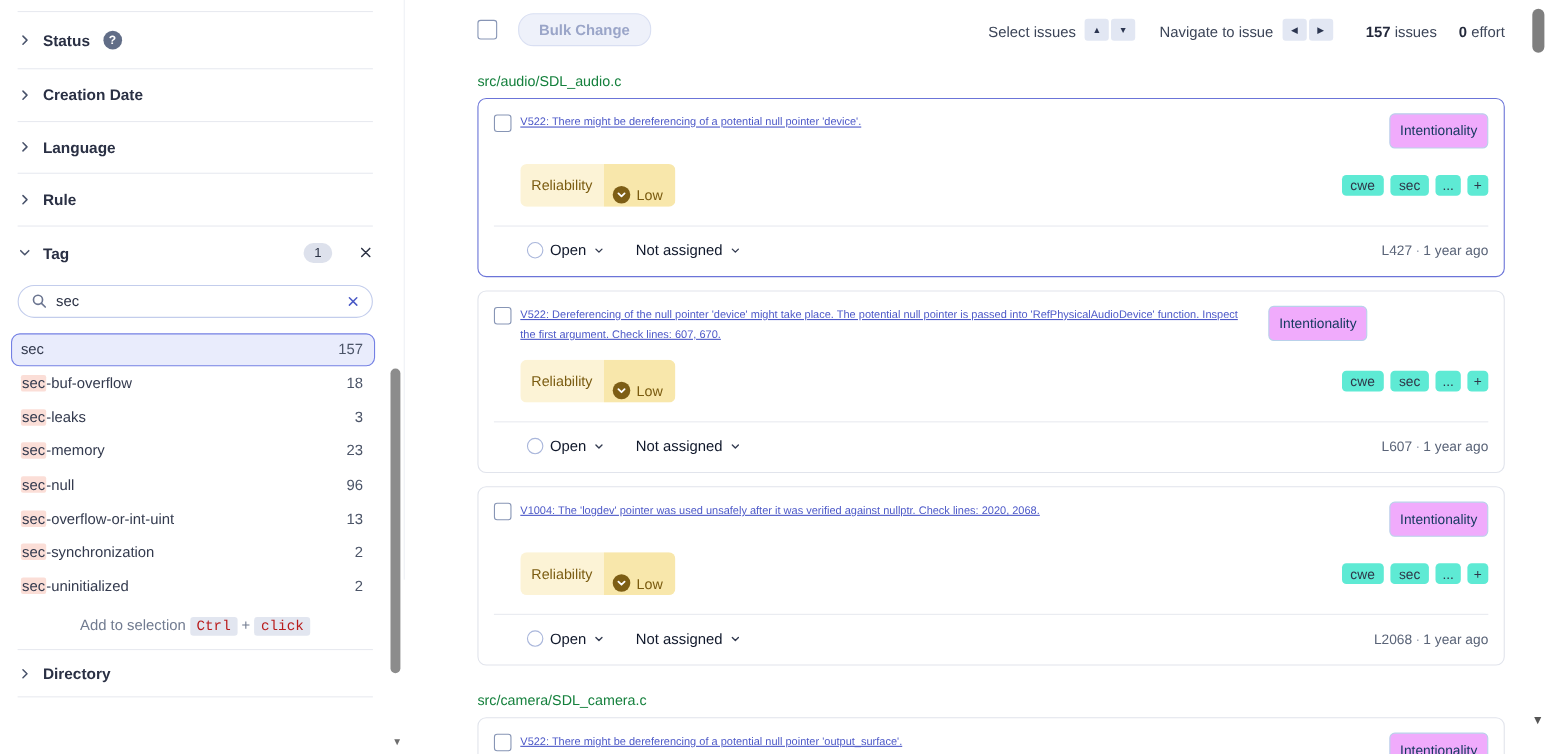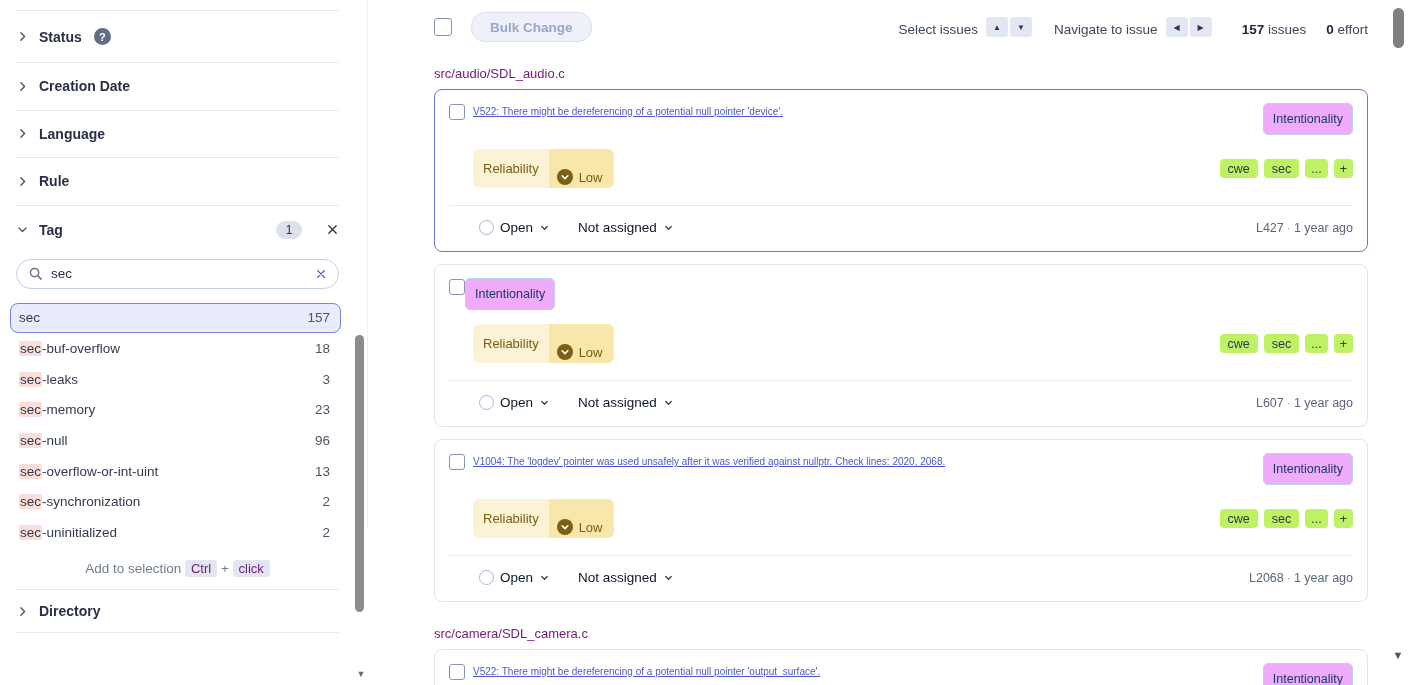--- a/index.html
+++ b/index.html
@@ -35,21 +35,21 @@
     padding:0 10px 0 8px; border:1px solid transparent; border-radius:8px;
     color:#333a4e; cursor:pointer; }
   .tag-row .tag-count { margin-left:auto; color:#4c5568; }
   .tag-row mark { background:#fbded7; color:inherit; padding:0 1px; border-radius:2px; }
   .tag-row.selected { background:#e9ecfc; border-color:#7480e4; }
   .tag-row.selected mark { background:transparent; padding:0; }
 
   .list-hint { margin-top:13px; padding-bottom:13px; text-align:center;
     font-size:13.5px; color:#717b90; border-bottom:1px solid #e8eaf0; }
   .list-hint kbd { background:#e2e6f0; border-radius:3px; padding:1px 6px;
-    color:#701a75; font-family:Liberation Sans, sans-serif; font-size:13px; }
+    color:#b91c1c; font-family:Liberation Mono, monospace; font-size:13px; }
   .facet.directory { height:43px; }
 
   
   .sb-thumb { position:absolute; left:355px; top:335px; width:9px; height:277px;
     background:#8c8c8c; border-radius:5px; cursor:pointer; }
   .sb-arrow { position:absolute; left:354px; top:669px; width:14px; text-align:center;
     color:#6d6d6d; font-size:9px; cursor:pointer; }
 
   
   .main { position:absolute; left:434px; top:0; width:934px; padding-top:12px; }
@@ -62,21 +62,21 @@
     font-weight:700; font-family:"Liberation Sans",sans-serif; cursor:default; }
   .toolbar-right { margin-left:auto; display:flex; align-items:flex-end;
     font-size:13.5px; color:#3c4558; }
   .tri-btn { width:22px; height:20px; background:#e2e7f3; border-radius:3px;
     display:inline-flex; align-items:center; justify-content:center;
     font-size:8px; color:#2b3550; cursor:pointer; }
   .mr8{margin-right:8px;} .mr2{margin-right:2px;} .mr22{margin-right:22px;}
   .mr30{margin-right:30px;} .mr20{margin-right:20px;}
   .counter b { color:#23293b; font-weight:700; }
 
-  .file-header { margin-top:24px; font-size:13px; color:#701a75; }
+  .file-header { margin-top:24px; font-size:13px; color:#15803d; }
 
   .card { margin-top:8px; border:1px solid #e1e4ec; border-radius:8px;
     background:#fff; padding:13px 14px 12px 14px; cursor:pointer; }
   .card + .card { margin-top:12px; }
   .card.selected { border-color:#6b74d8; }
   .title-row { display:flex; align-items:flex-start; }
   .title-row .checkbox { margin-top:1px; }
   .issue-title { flex:1; margin:0 20px 0 8px; font-size:10px; line-height:17.5px;
     color:#4d59c8; text-decoration:underline; cursor:pointer; }
   .issue-title.wrap2 { max-width:660px; }
@@ -85,21 +85,21 @@
 
   .badge-row { margin-left:24px; margin-top:14px; display:flex; align-items:center; }
   .quality-pill { display:inline-flex; border-radius:6px; overflow:hidden;
     font-size:13px; color:#7a5b10; cursor:pointer; }
   .q-left { background:#fcf3d6; padding:3px 10px; display:flex; align-items:center; }
   .q-right { background:#f8e7ab; padding:20px 11px 3px 8px; display:flex;
     align-items:center; gap:6px; }
   .sev-icon { width:16px; height:16px; border-radius:50%; background:#7d5e15;
     display:inline-flex; align-items:center; justify-content:center; }
   .tag-chips { margin-left:auto; display:flex; align-items:center; gap:6px; }
-  .chip { background:#bef264; border-radius:4px; padding:2.5px 8px; font-size:12.5px;
+  .chip { background:#5eead4; border-radius:4px; padding:2.5px 8px; font-size:12.5px;
     color:#2f3648; cursor:pointer; }
   .chip.sm { padding:2.5px 6px; }
 
   .card-divider { height:1px; background:#e8eaf0; margin-top:17px; }
   .card-footer { display:flex; align-items:center; padding:14px 0 4px 30px; }
   .dropdown { display:flex; align-items:center; gap:6px; font-size:13.5px;
     color:#0f172a; cursor:pointer; }
   .open-circle { width:15px; height:15px; border:1.6px solid #a9b6db;
     border-radius:50%; flex:none; }
   .assignee { margin-left:28px; }
@@ -302,20 +302,21 @@
       </span>
       <span class="meta">
         <span>L427</span><span class="dot">·</span><span>1 year ago</span>
       </span>
     </div>
   </article>
 
   <article class="card">
     <div class="title-row">
       <span class="checkbox"></span>
+      <a class="issue-title wrap2">V522: Dereferencing of the null pointer 'device' might take place. The potential null pointer is passed into 'RefPhysicalAudioDevice' function. Inspect the first argument. Check lines: 607, 670.</a>
       <span class="attr-badge">Intentionality</span>
     </div>
     <div class="badge-row">
       <span class="quality-pill">
         <span class="q-left">Reliability</span>
         <span class="q-right">
           <span class="sev-icon">
             <svg width="10" height="10" viewBox="0 0 16 16">
                 <path d="M3.5 6 8 10.5 12.5 6" fill="none" stroke="#fff" stroke-width="2.6" stroke-linecap="round" stroke-linejoin="round"></path>
               </svg>

